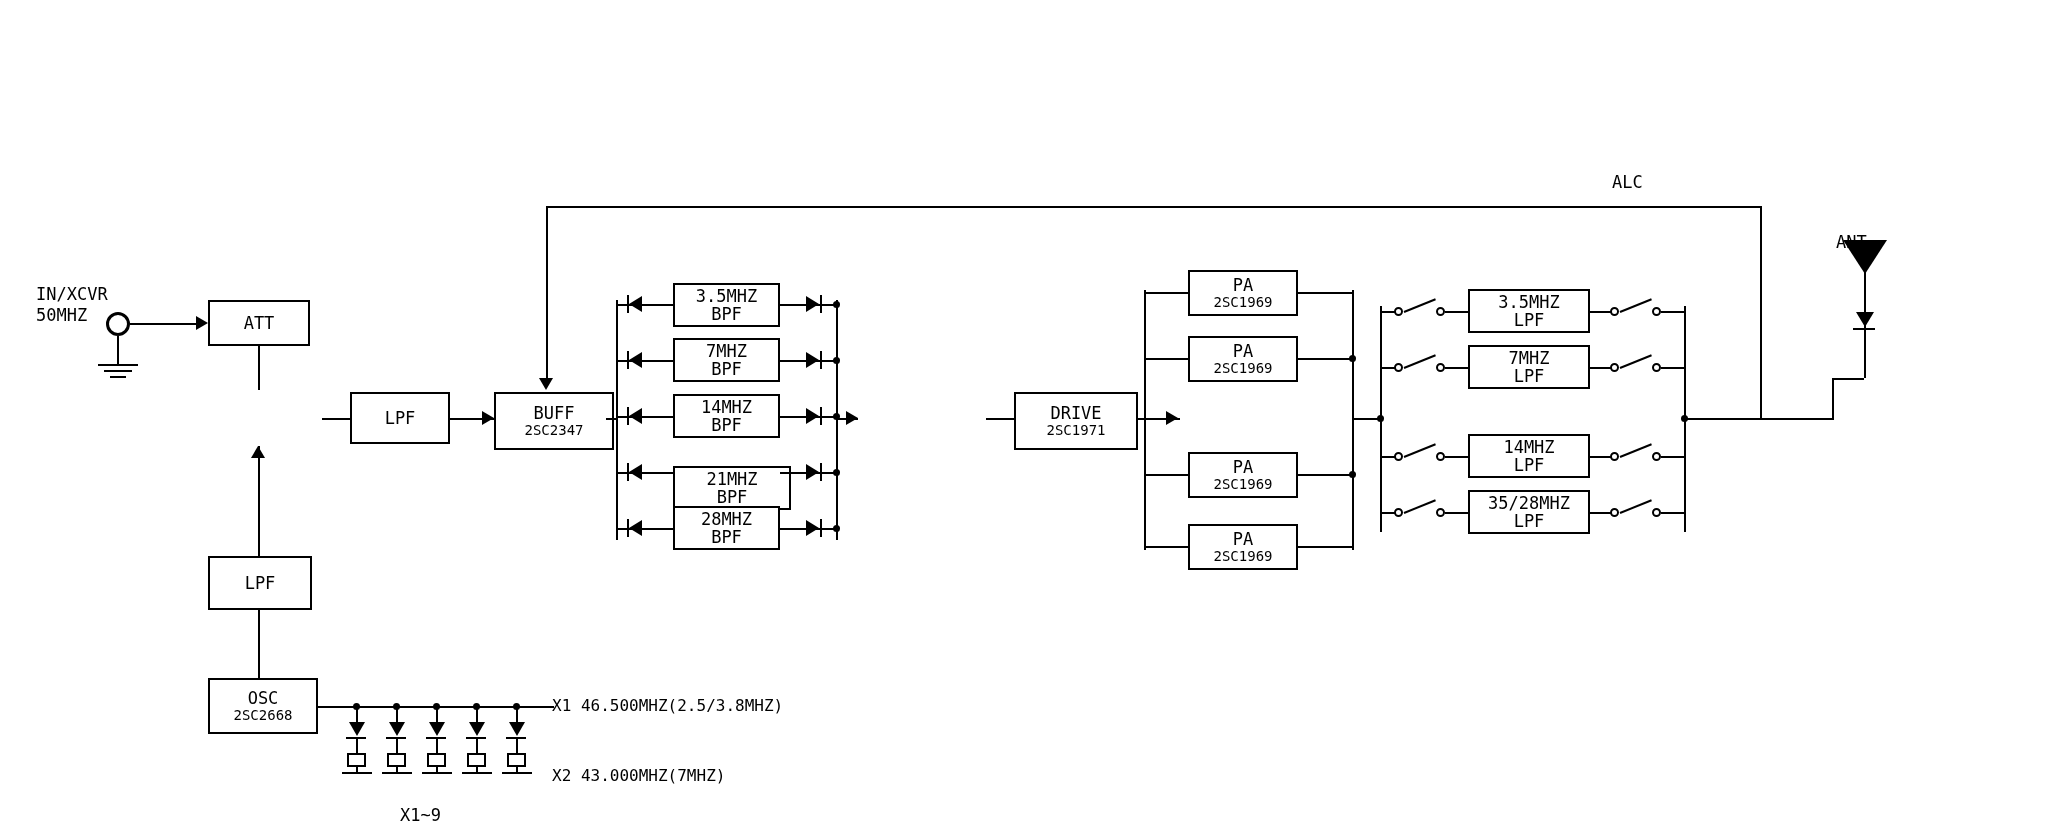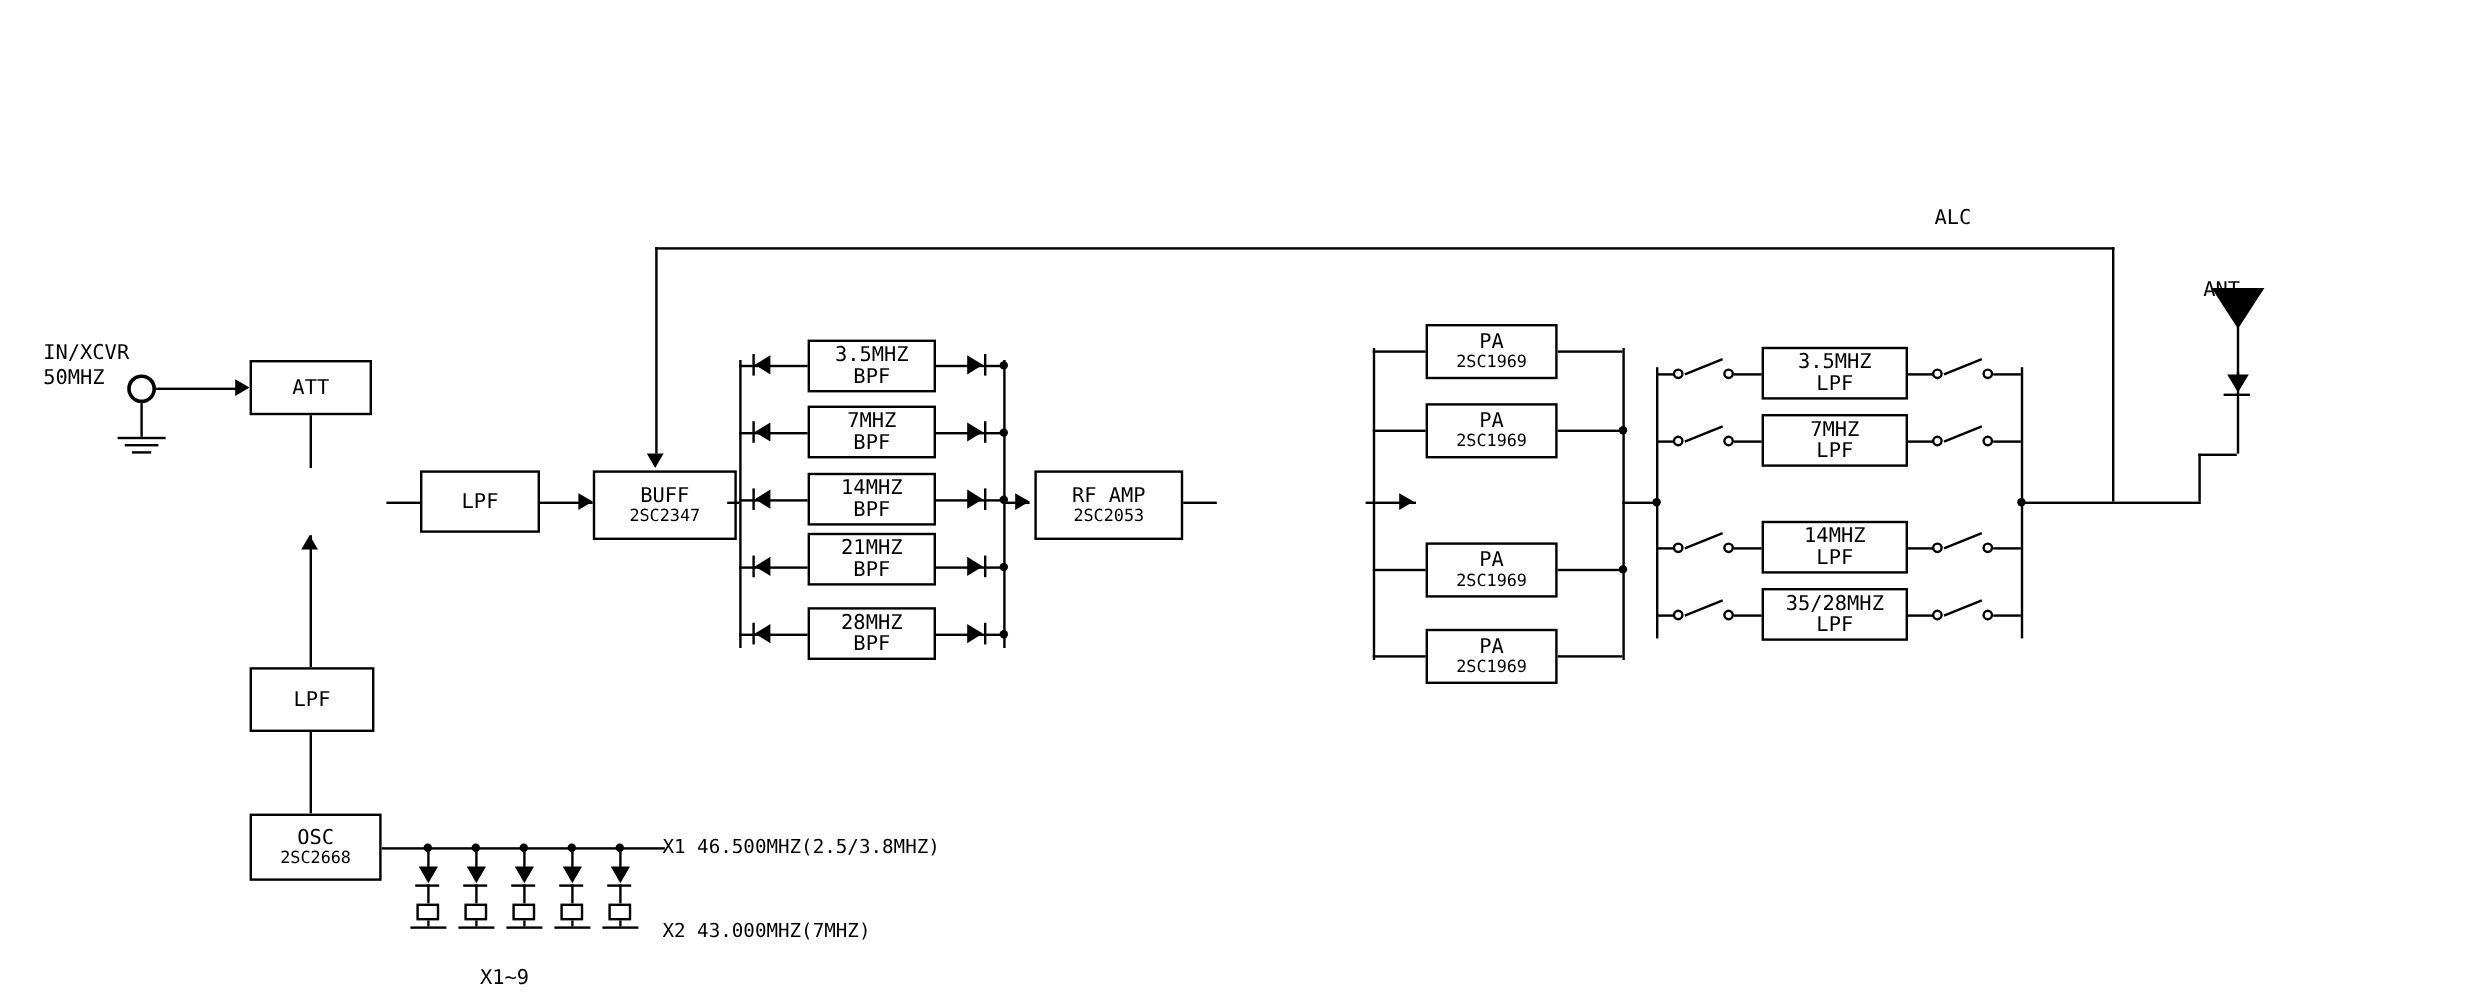--- a/index.html
+++ b/index.html
@@ -286,21 +286,21 @@
     <div class="l1">BPF</div>
   </div>
   <div class="box" style="left:673px; top:338px; width:107px; height:44px;">
     <div class="l1">7MHZ</div>
     <div class="l1">BPF</div>
   </div>
   <div class="box" style="left:673px; top:394px; width:107px; height:44px;">
     <div class="l1">14MHZ</div>
     <div class="l1">BPF</div>
   </div>
-  <div class="box" style="left:673px; top:444px; width:107px; height:44px;text-align:right;">
+  <div class="box" style="left:673px; top:466px; width:118px; height:44px;text-align:right;">
     <div class="l1">21MHZ</div>
     <div class="l1">BPF</div>
   </div>
   <div class="box" style="left:673px; top:506px; width:107px; height:44px;">
     <div class="l1">28MHZ</div>
     <div class="l1">BPF</div>
   </div>
 
   <div class="hline" style="left:616px; top:304px; width:57px;"></div>
   <div class="diode-l" style="left:629px; top:296px;"></div>
@@ -343,27 +343,27 @@
   <div class="dot" style="left:833px; top:469px;"></div>
 
   <div class="hline" style="left:780px; top:528px; width:56px;"></div>
   <div class="diode-r" style="left:806px; top:520px;"></div>
   <div class="diode-bar" style="left:820px; top:519px;"></div>
   <div class="dot" style="left:833px; top:525px;"></div>
 
   <div class="hline" style="left:836px; top:418px; width:22px;"></div>
   <div class="arrow-r" style="left:846px; top:411px;"></div>
 
-  <div class="box" style="left:862px; top:392px; width:124px; height:58px;">
-    <div class="l1">RF AMP</div>
-    <div class="l2">2SC2053</div>
-  </div>
 
   <div class="hline" style="left:986px; top:418px; width:28px;"></div>
 
+  <div class="box" style="left:1014px; top:392px; width:124px; height:58px;">
+    <div class="l1">DRIVE</div>
+    <div class="l2">2SC1971</div>
+  </div>
 
   <div class="hline" style="left:1138px; top:418px; width:42px;"></div>
   <div class="arrow-r" style="left:1166px; top:411px;"></div>
 
   <div class="vline" style="left:1144px; top:290px; height:260px;"></div>
   <div class="vline" style="left:1352px; top:290px; height:260px;"></div>
 
   <div class="box" style="left:1188px; top:270px; width:110px; height:46px;">
     <div class="l1">PA</div>
     <div class="l2">2SC1969</div>

